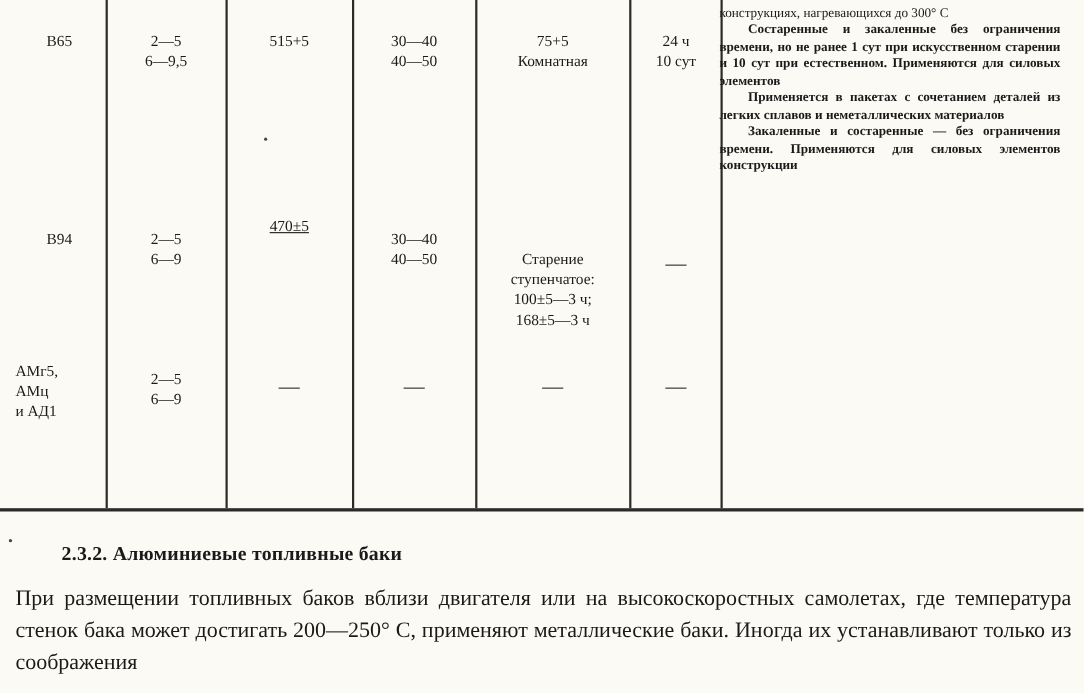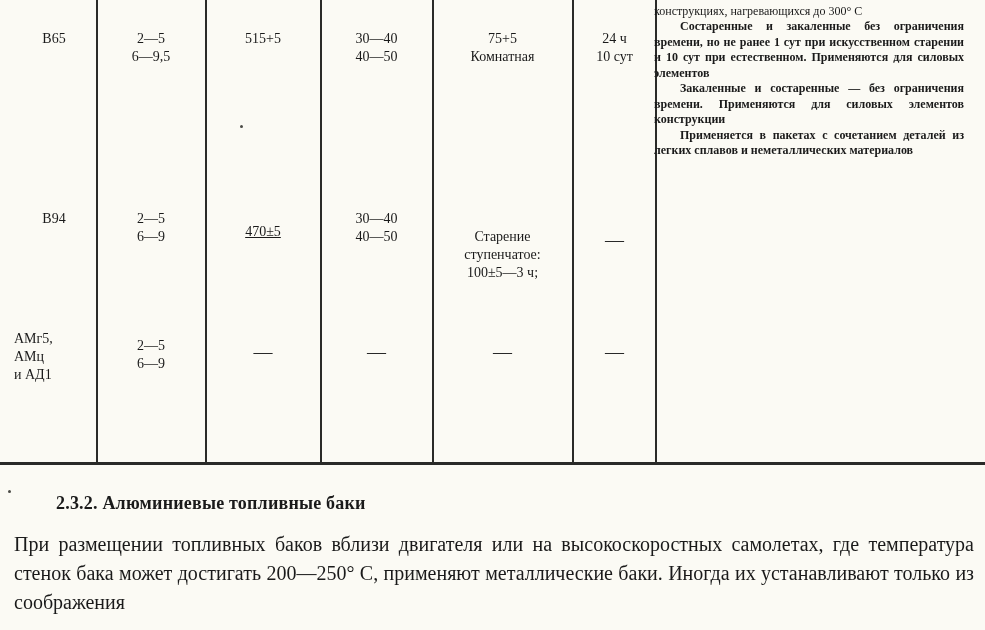--- a/index.html
+++ b/index.html
@@ -136,31 +136,32 @@
       <div class="cell nowrap">10 сут</div>
     </div>
 
     <div class="cellgroup" style="left:14px; top:210px; width:80px;">
       <div class="cell">В94</div>
     </div>
     <div class="cellgroup" style="left:100px; top:210px; width:102px;">
       <div class="cell">2—5</div>
       <div class="cell">6—9</div>
     </div>
-    <div class="cellgroup" style="left:209px; top:223px; width:108px;text-decoration:underline;">
+    <div class="cellgroup" style="left:209px; top:198px; width:108px;text-decoration:underline;">
       <div class="cell">470±5</div>
     </div>
     <div class="cellgroup" style="left:324px; top:210px; width:105px;">
       <div class="cell">30—40</div>
       <div class="cell">40—50</div>
     </div>
     <div class="cellgroup" style="left:436px; top:228px; width:133px;">
       <div class="cell">Старение</div>
       <div class="cell">ступенчатое:</div>
       <div class="cell">100±5—3 ч;</div>
+      <div class="cell">168±5—3 ч</div>
     </div>
     <div class="cellgroup" style="left:576px; top:228px; width:77px;">
       <div class="cell dash">—</div>
     </div>
 
     <div class="cellgroup" style="left:14px; top:330px; width:82px;">
       <div class="cell left">АМг5,</div>
       <div class="cell left">АМц</div>
       <div class="cell left">и АД1</div>
     </div>
@@ -177,22 +178,22 @@
     <div class="cellgroup" style="left:436px; top:340px; width:133px;">
       <div class="cell dash">—</div>
     </div>
     <div class="cellgroup" style="left:576px; top:340px; width:77px;">
       <div class="cell dash">—</div>
     </div>
 
     <div class="desc">
       <p>конструкциях, нагревающихся до 300° С</p>
       <p class="ind">Состаренные и закаленные без ограничения времени, но не ранее 1 сут при искусственном старении и 10 сут при естественном. Применяются для силовых элементов</p>
+      <p class="ind">Применяется в пакетах с сочетанием деталей из легких сплавов и неметаллических материалов</p>
       <p class="ind">Закаленные и состаренные — без ограничения времени. Применяются для силовых элементов конструкции</p>
-      <p class="ind">Применяется в пакетах с сочетанием деталей из легких сплавов и неметаллических материалов</p>
     </div>
   </div>
 
   <div class="speck" style="left:240px; top:125px;"></div>
   <div class="speck" style="left:8px; top:490px;"></div>
 
   <h2 class="heading">2.3.2. Алюминиевые топливные баки</h2>
 
   <div class="body-par">
     <span class="first">При размещении топливных баков вблизи двигателя или на высокоскоростных самолетах, где температура стенок бака может достигать 200—250° С, применяют металлические баки. Иногда их устанавливают  только из соображения</span>

